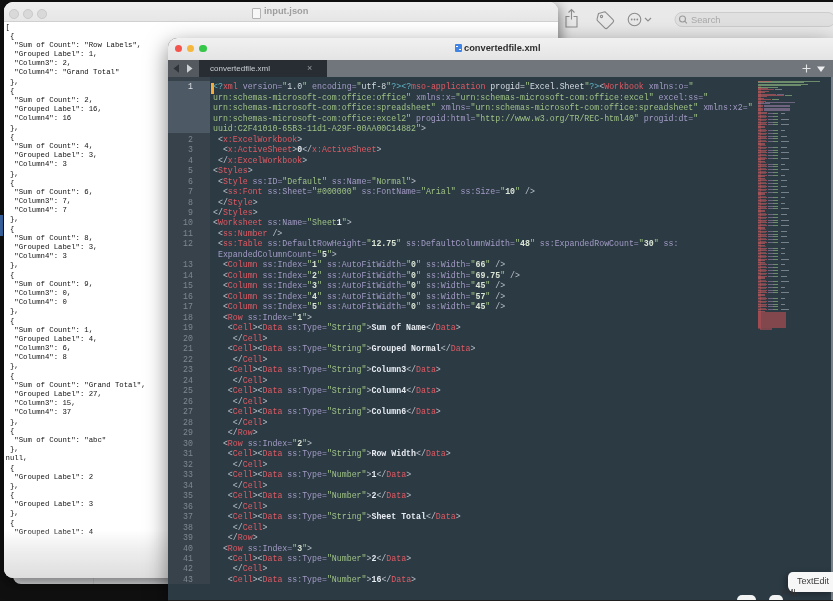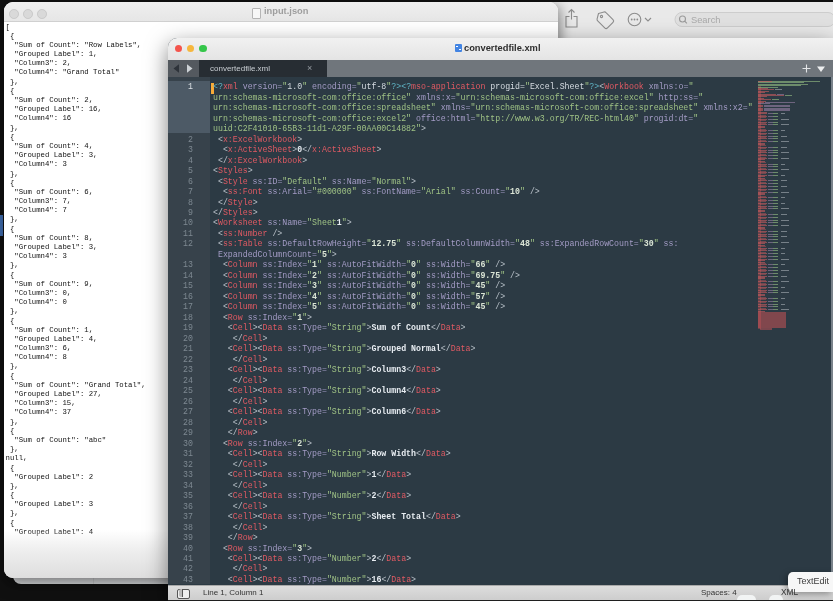--- a/index.html
+++ b/index.html
@@ -214,43 +214,43 @@
 36
 37
 38
 39
 40
 41
 42
 43</pre>
   <div class="abs" id="caret"></div>
   <pre class="abs" id="code"><span class="c">&lt;?</span><span class="t">xml</span><span class="a"> version=</span><span class="s">"</span><span class="w">1.0</span><span class="s">"</span><span class="a"> encoding=</span><span class="s">"</span><span class="w">utf-8</span><span class="s">"</span><span class="c">?&gt;&lt;?</span><span class="t">mso-application</span><span class="w"> progid=</span><span class="s">"</span><span class="w">Excel.Sheet</span><span class="s">"</span><span class="c">?&gt;</span><span class="p">&lt;</span><span class="t">Workbook</span><span class="a"> xmlns:o=</span><span class="s">"
-urn:schemas-microsoft-com:office:office"</span><span class="a"> xmlns:x=</span><span class="s">"urn:schemas-microsoft-com:office:excel"</span><span class="a"> http:ss=</span><span class="s">"
+urn:schemas-microsoft-com:office:office"</span><span class="a"> xmlns:x=</span><span class="s">"urn:schemas-microsoft-com:office:excel"</span><span class="a"> excel:ss=</span><span class="s">"
 urn:schemas-microsoft-com:office:spreadsheet"</span><span class="a"> xmlns=</span><span class="s">"urn:schemas-microsoft-com:office:spreadsheet"</span><span class="a"> xmlns:x2=</span><span class="s">"
-urn:schemas-microsoft-com:office:excel2"</span><span class="a"> office:html=</span><span class="s">"http://www.w3.org/TR/REC-html40"</span><span class="a"> progid:dt=</span><span class="s">"
+urn:schemas-microsoft-com:office:excel2"</span><span class="a"> progid:html=</span><span class="s">"http://www.w3.org/TR/REC-html40"</span><span class="a"> progid:dt=</span><span class="s">"
 uuid:C2F41010-65B3-11d1-A29F-00AA00C14882"</span><span class="p">&gt;</span>
  <span class="p">&lt;</span><span class="t">x:ExcelWorkbook</span><span class="p">&gt;</span>
   <span class="p">&lt;</span><span class="t">x:ActiveSheet</span><span class="p">&gt;</span><span class="b">0</span><span class="p">&lt;/</span><span class="t">x:ActiveSheet</span><span class="p">&gt;</span>
  <span class="p">&lt;/</span><span class="t">x:ExcelWorkbook</span><span class="p">&gt;</span>
 <span class="p">&lt;</span><span class="t">Styles</span><span class="p">&gt;</span>
  <span class="p">&lt;</span><span class="t">Style</span><span class="a"> ss:ID=</span><span class="s">"Default"</span><span class="a"> ss:Name=</span><span class="s">"Normal"</span><span class="p">&gt;</span>
-  <span class="p">&lt;</span><span class="t">ss:Font</span><span class="a"> ss:Arial=</span><span class="s">"#000000"</span><span class="a"> ss:FontName=</span><span class="s">"Arial"</span><span class="a"> ss:Count=</span><span class="s">"</span><span class="n">10</span><span class="s">"</span><span class="p"> /&gt;</span>
+  <span class="p">&lt;</span><span class="t">ss:Font</span><span class="a"> ss:Sheet=</span><span class="s">"#000000"</span><span class="a"> ss:FontName=</span><span class="s">"Arial"</span><span class="a"> ss:Size=</span><span class="s">"</span><span class="n">10</span><span class="s">"</span><span class="p"> /&gt;</span>
  <span class="p">&lt;/</span><span class="t">Style</span><span class="p">&gt;</span>
 <span class="p">&lt;/</span><span class="t">Styles</span><span class="p">&gt;</span>
 <span class="p">&lt;</span><span class="t">Worksheet</span><span class="a"> ss:Name=</span><span class="s">"Sheet</span><span class="b">1</span><span class="s">"</span><span class="p">&gt;</span>
  <span class="p">&lt;</span><span class="t">ss:Number</span><span class="p"> /&gt;</span>
  <span class="p">&lt;</span><span class="t">ss:Table</span><span class="a"> ss:DefaultRowHeight=</span><span class="s">"</span><span class="n">12.75</span><span class="s">"</span><span class="a"> ss:DefaultColumnWidth=</span><span class="s">"</span><span class="n">48</span><span class="s">"</span><span class="a"> ss:ExpandedRowCount=</span><span class="s">"</span><span class="n">30</span><span class="s">"</span><span class="a"> ss:
  ExpandedColumnCount=</span><span class="s">"</span><span class="n">5</span><span class="s">"</span><span class="p">&gt;</span>
   <span class="p">&lt;</span><span class="t">Column</span><span class="a"> ss:Index=</span><span class="s">"</span><span class="n">1</span><span class="s">"</span><span class="a"> ss:AutoFitWidth=</span><span class="s">"</span><span class="n">0</span><span class="s">"</span><span class="a"> ss:Width=</span><span class="s">"</span><span class="n">66</span><span class="s">"</span><span class="p"> /&gt;</span>
   <span class="p">&lt;</span><span class="t">Column</span><span class="a"> ss:Index=</span><span class="s">"</span><span class="n">2</span><span class="s">"</span><span class="a"> ss:AutoFitWidth=</span><span class="s">"</span><span class="n">0</span><span class="s">"</span><span class="a"> ss:Width=</span><span class="s">"</span><span class="n">69.75</span><span class="s">"</span><span class="p"> /&gt;</span>
   <span class="p">&lt;</span><span class="t">Column</span><span class="a"> ss:Index=</span><span class="s">"</span><span class="n">3</span><span class="s">"</span><span class="a"> ss:AutoFitWidth=</span><span class="s">"</span><span class="n">0</span><span class="s">"</span><span class="a"> ss:Width=</span><span class="s">"</span><span class="n">45</span><span class="s">"</span><span class="p"> /&gt;</span>
   <span class="p">&lt;</span><span class="t">Column</span><span class="a"> ss:Index=</span><span class="s">"</span><span class="n">4</span><span class="s">"</span><span class="a"> ss:AutoFitWidth=</span><span class="s">"</span><span class="n">0</span><span class="s">"</span><span class="a"> ss:Width=</span><span class="s">"</span><span class="n">57</span><span class="s">"</span><span class="p"> /&gt;</span>
   <span class="p">&lt;</span><span class="t">Column</span><span class="a"> ss:Index=</span><span class="s">"</span><span class="n">5</span><span class="s">"</span><span class="a"> ss:AutoFitWidth=</span><span class="s">"</span><span class="n">0</span><span class="s">"</span><span class="a"> ss:Width=</span><span class="s">"</span><span class="n">45</span><span class="s">"</span><span class="p"> /&gt;</span>
   <span class="p">&lt;</span><span class="t">Row</span><span class="a"> ss:Index=</span><span class="s">"</span><span class="n">1</span><span class="s">"</span><span class="p">&gt;</span>
-   <span class="p">&lt;</span><span class="t">Cell</span><span class="p">&gt;&lt;</span><span class="t">Data</span><span class="a"> ss:Type=</span><span class="s">"String"</span><span class="p">&gt;</span><span class="b">Sum of Count</span><span class="p">&lt;/</span><span class="t">Data</span><span class="p">&gt;</span>
+   <span class="p">&lt;</span><span class="t">Cell</span><span class="p">&gt;&lt;</span><span class="t">Data</span><span class="a"> ss:Type=</span><span class="s">"String"</span><span class="p">&gt;</span><span class="b">Sum of Name</span><span class="p">&lt;/</span><span class="t">Data</span><span class="p">&gt;</span>
     <span class="p">&lt;/</span><span class="t">Cell</span><span class="p">&gt;</span>
    <span class="p">&lt;</span><span class="t">Cell</span><span class="p">&gt;&lt;</span><span class="t">Data</span><span class="a"> ss:Type=</span><span class="s">"String"</span><span class="p">&gt;</span><span class="b">Grouped Normal</span><span class="p">&lt;/</span><span class="t">Data</span><span class="p">&gt;</span>
     <span class="p">&lt;/</span><span class="t">Cell</span><span class="p">&gt;</span>
    <span class="p">&lt;</span><span class="t">Cell</span><span class="p">&gt;&lt;</span><span class="t">Data</span><span class="a"> ss:Type=</span><span class="s">"String"</span><span class="p">&gt;</span><span class="b">Column3</span><span class="p">&lt;/</span><span class="t">Data</span><span class="p">&gt;</span>
     <span class="p">&lt;/</span><span class="t">Cell</span><span class="p">&gt;</span>
    <span class="p">&lt;</span><span class="t">Cell</span><span class="p">&gt;&lt;</span><span class="t">Data</span><span class="a"> ss:Type=</span><span class="s">"String"</span><span class="p">&gt;</span><span class="b">Column4</span><span class="p">&lt;/</span><span class="t">Data</span><span class="p">&gt;</span>
     <span class="p">&lt;/</span><span class="t">Cell</span><span class="p">&gt;</span>
    <span class="p">&lt;</span><span class="t">Cell</span><span class="p">&gt;&lt;</span><span class="t">Data</span><span class="a"> ss:Type=</span><span class="s">"String"</span><span class="p">&gt;</span><span class="b">Column6</span><span class="p">&lt;/</span><span class="t">Data</span><span class="p">&gt;</span>
     <span class="p">&lt;/</span><span class="t">Cell</span><span class="p">&gt;</span>
    <span class="p">&lt;/</span><span class="t">Row</span><span class="p">&gt;</span>
@@ -601,26 +601,20 @@
       <i class="abs" style="left:0.0px;top:229.20px;width:9.0px;height:1.05px;background:rgba(200,90,94,.62)"></i>
       <i class="abs" style="left:10px;top:229.20px;width:5.0px;height:1.05px;background:rgba(175,142,185,.5)"></i>
       <i class="abs" style="left:15.0px;top:229.20px;width:5.0px;height:1.05px;background:rgba(150,190,130,.62)"></i>
       <i class="abs" style="left:23px;top:229.20px;width:8.0px;height:1.05px;background:rgba(208,214,220,.45)"></i>
       <i class="abs" style="left:0.0px;top:230.60px;width:7.0px;height:1.05px;background:rgba(200,90,94,.62)"></i>
       <i class="abs" style="left:0;top:232px;width:28px;height:16px;background:rgba(200,82,86,.55)"></i>
       <i class="abs" style="left:2px;top:248px;width:12px;height:2px;background:rgba(200,82,86,.5)"></i>
   </div>
   <div class="abs" style="left:663px;top:39px;width:2px;height:546px;background:#79828a"></div>
 
-  <div class="abs" id="statusbar">
-    <div class="abs" style="left:9px;top:3px;width:11px;height:8px;border:1px solid #555;border-radius:2px;background:#eee"></div>
-    <div class="abs" style="left:10.5px;top:3px;width:3.5px;height:8px;border-right:1px solid #555;background:#bbb;border-radius:2px 0 0 2px"></div>
-    <div class="abs" style="left:35px;top:2.5px;">Line 1, Column 1</div>
-    <div class="abs" style="left:533px;top:2.5px;">Spaces: 4</div>
-  </div>
 
   <div class="abs" style="left:569px;top:556.5px;width:19px;height:7px;background:#f2f4f4;border-radius:5px 5px 0 0"></div>
   <div class="abs" style="left:601px;top:556.5px;width:14px;height:7px;background:#f2f4f4;border-radius:5px 5px 0 0"></div>
 
   <div class="abs" style="left:0;top:561.5px;width:665px;height:2px;background:#1f1f1f"></div>
 </div>
 
 <div class="abs" style="left:788px;top:572px;width:45px;height:20px;background:#f7f7f7;border-radius:5px 0 0 6px;box-shadow:-2px 2px 6px rgba(0,0,0,.35)">
   <div class="abs" style="left:9px;top:4px;font-size:9px;color:#3c3c3c">TextEdit</div>
 </div>

